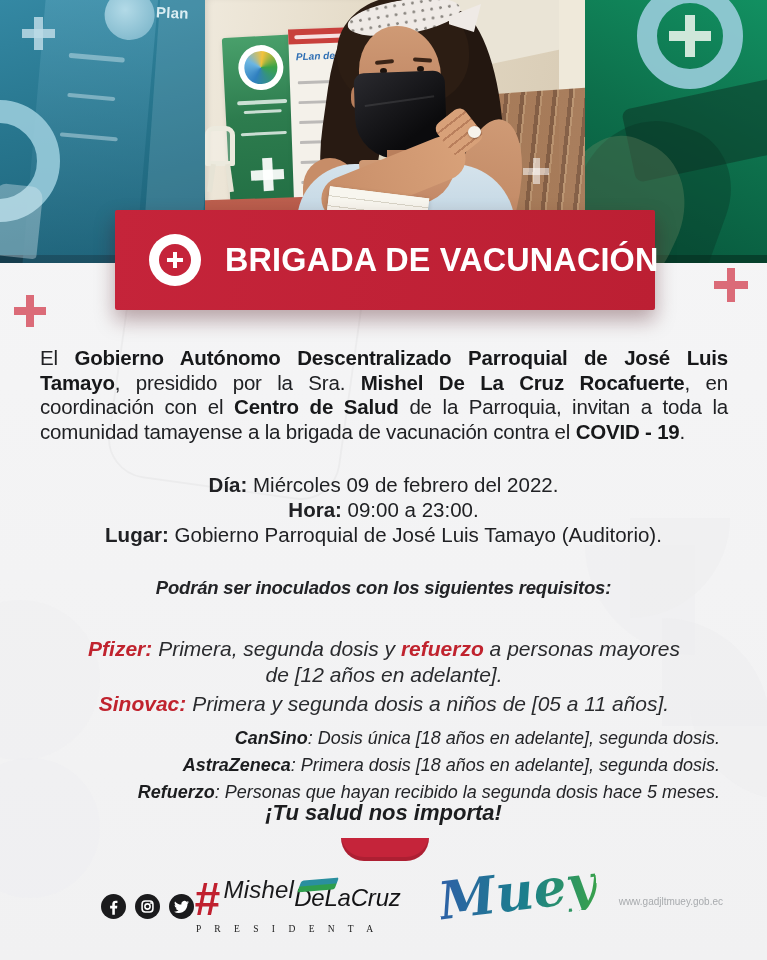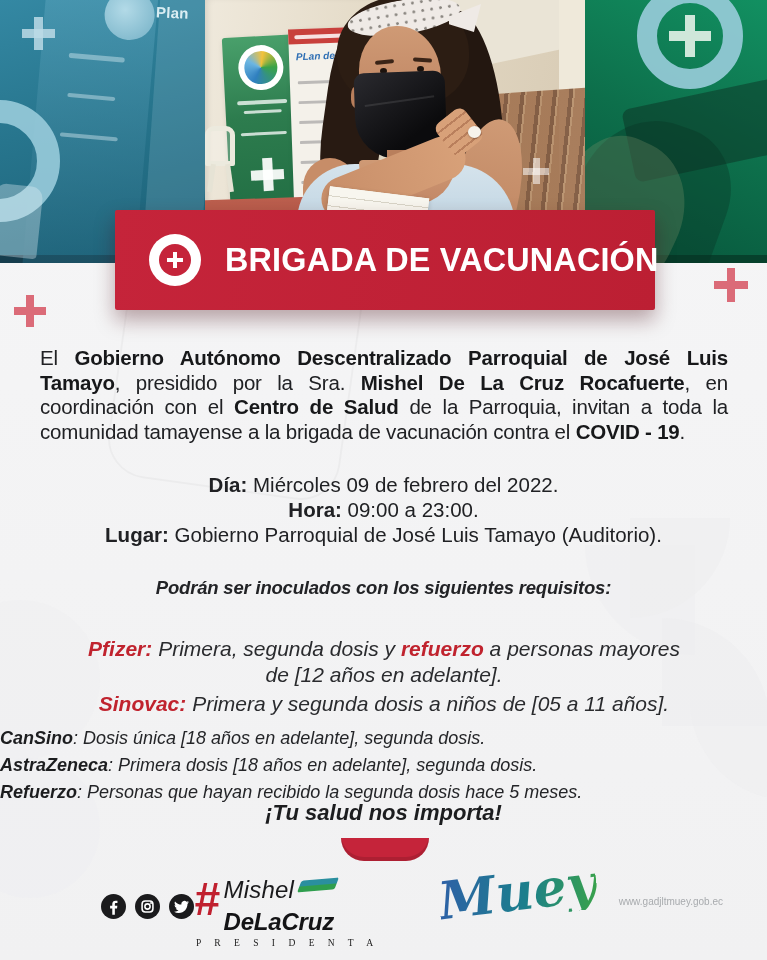--- a/index.html
+++ b/index.html
@@ -158,40 +158,40 @@
     font-size:20.5px; line-height:1.22; color:#202124; }
 
   .req-heading { position:absolute; left:0; top:577px; width:767px; text-align:center;
     font-style:italic; font-weight:bold; font-size:18.5px; color:#222326; letter-spacing:-.2px; }
 
   .vax-primary { position:absolute; left:74px; top:636px; width:620px; text-align:center;
     font-style:italic; font-size:21px; line-height:1.25; color:#2a2b2e; }
   .vax-primary .red { color:#c0232e; font-weight:bold; }
   .vax-primary .sinovac { margin-top:2px; }
 
-  .vax-secondary { position:absolute; left:0; top:725px; width:708px; text-align:left;
+  .vax-secondary { position:absolute; left:12px; top:725px; width:708px; text-align:right;
     font-style:italic; font-size:18px; line-height:1.5; color:#242528; }
   .vax-secondary b { color:#1c1d1f; }
 
   .slogan { position:absolute; left:0; top:800px; width:767px; text-align:center;
     font-style:italic; font-weight:bold; font-size:22px; color:#1c1d1f; }
 
   .tongue { position:absolute; left:341px; top:838px; width:88px; height:23px; background:#c5243a;
     border-radius:0 0 46px 46px; box-shadow:inset 0 -4px 0 rgba(0,0,0,.12); }
 
   
   .social { position:absolute; left:101px; top:894px; display:flex; gap:9px; }
   .social svg { display:block; }
 
   .mishel { position:absolute; left:194px; top:878px; }
   .m-row { display:flex; align-items:flex-start; position:relative; }
   .m-hash { font-size:46px; font-weight:bold; font-style:italic; color:#c0202f; line-height:.92; margin-right:4px; }
-  .m-names { display:flex; flex-direction:column; }
+  .m-names { display:flex; flex-direction:row; }
   .m-first { font-size:24px; font-style:italic; color:#1a1a1c; line-height:1; letter-spacing:.2px; }
-  .m-last { font-size:24px; font-style:italic; font-weight:bold; color:#141416; line-height:1; margin-top:8px; letter-spacing:-.2px; }
+  .m-last { font-size:24px; font-style:italic; font-weight:normal; color:#141416; line-height:1; margin-top:8px; letter-spacing:-.2px; }
   .m-stroke { position:absolute; left:106px; top:1px; width:36px; height:12px; border-radius:2px;
     background:linear-gradient(#2a8f9f 45%, #2f9e4e 55%); transform:skewX(-25deg) rotate(-5deg); }
   .m-role { font-size:9.5px; letter-spacing:5.5px; color:#222; margin-top:4px; margin-left:2px;font-family:Liberation Serif, serif; }
 
   .muey { position:absolute; left:438px; top:866px; display:flex; align-items:flex-start; }
   .mu-name { font-family:"DejaVu Serif", serif; font-style:italic; font-weight:bold; font-size:52px;
     line-height:1; transform:rotate(-7deg);
     background:linear-gradient(100deg,#2f5fa8 0%, #1b7f8c 55%, #3aa348 100%);
     -webkit-background-clip:text; background-clip:text; color:transparent; }
   .mu-right { margin-left:-2px; margin-top:28px; }

